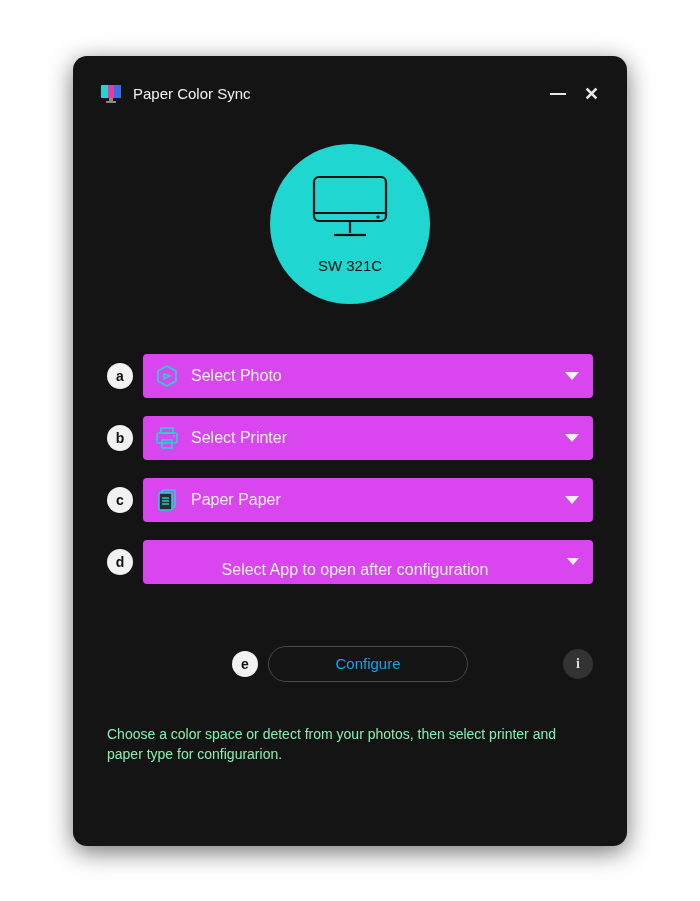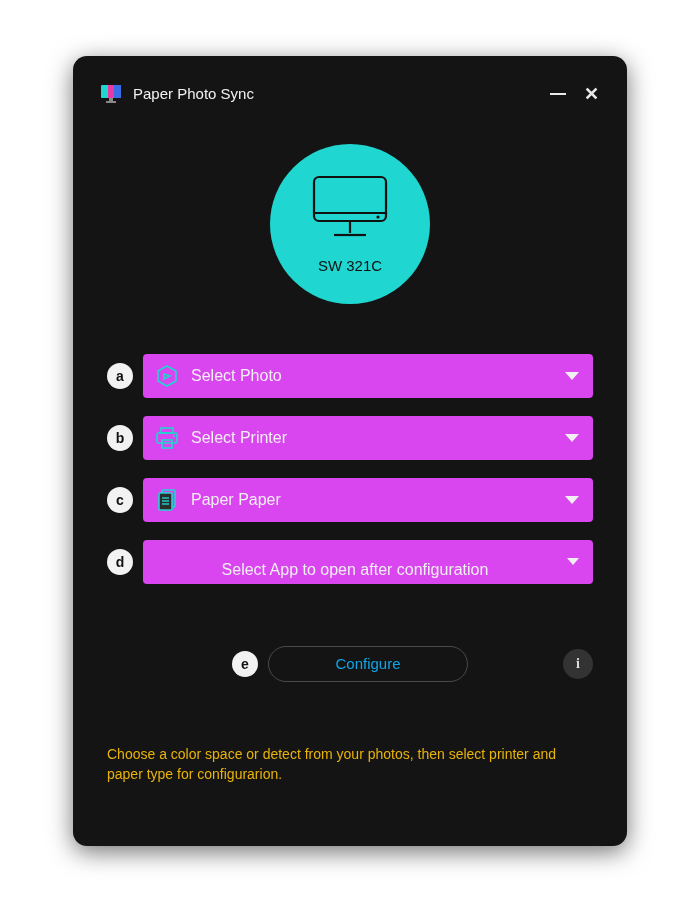--- a/index.html
+++ b/index.html
@@ -191,43 +191,43 @@
       color: #ddd;
       display: flex;
       align-items: center;
       justify-content: center;
       font-size: 14px;
       font-family: Georgia, serif;
       font-weight: 600;
       cursor: pointer;
     }
     .hint {
-      margin-top: 60px;
-      color: #eab308;
+      margin-top: 40px;
+      color: #86efac;
       font-size: 14px;
       line-height: 1.45;
       padding: 0 6px;
     }
   </style>
 </head>
 <body>
 
 <div class="window">
 
   <div class="titlebar">
     <div class="title-logo">
       <svg width="22" height="18" viewBox="0 0 22 18">
         <rect x="0" y="0" width="20" height="13" rx="1" fill="#1fd6d0"></rect>
         <rect x="7" y="0" width="6" height="13" fill="#e83aa0"></rect>
         <rect x="13" y="0" width="7" height="13" fill="#3a6ee8"></rect>
         <rect x="8" y="13" width="4" height="3" fill="#888"></rect>
         <rect x="5" y="16" width="10" height="2" fill="#888"></rect>
       </svg>
     </div>
-    <div class="window-title">Paper Photo Sync</div>
+    <div class="window-title">Paper Color Sync</div>
     <div class="window-controls">
       <div class="min-btn"></div>
       <div class="close-btn">✕</div>
     </div>
   </div>
 
   <div class="monitor-badge">
     <svg width="84" height="70" viewBox="0 0 84 70">
       <rect x="6" y="4" width="72" height="44" rx="5" fill="none" stroke="#111" stroke-width="2.2"></rect>
       <line x1="6" y1="40" x2="78" y2="40" stroke="#111" stroke-width="2.2"></line>

